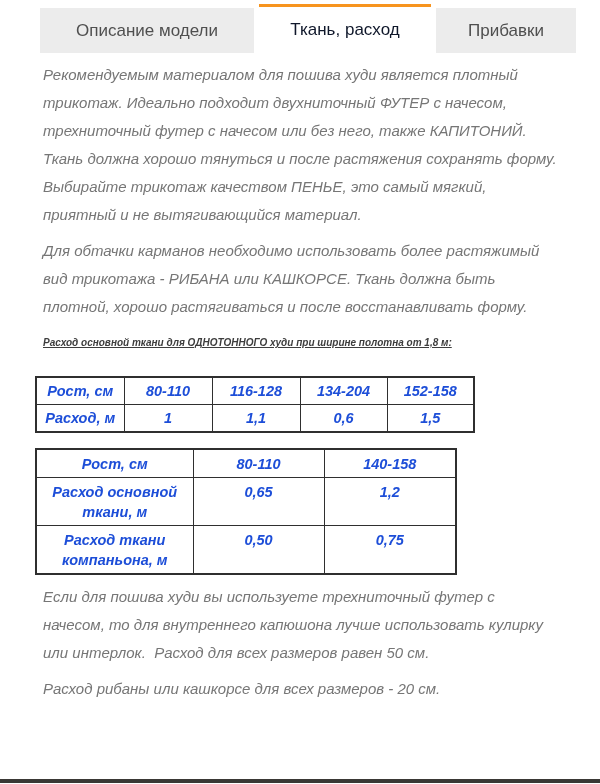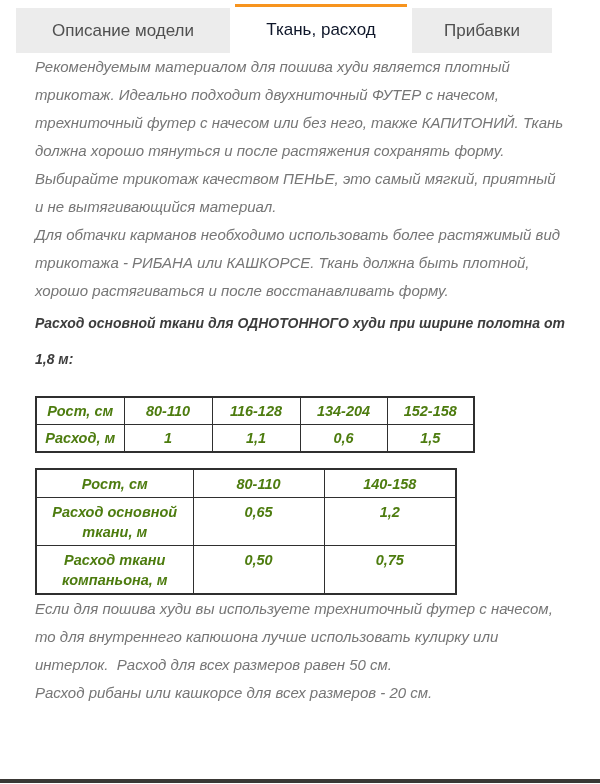--- a/index.html
+++ b/index.html
@@ -9,21 +9,21 @@
     height: 784px;
     background: #ffffff;
     overflow: hidden;
     font-family: "Liberation Sans", sans-serif;
   }
   
   .tabbar {
     height: 53px;
     display: flex;
     align-items: flex-end;
-    padding-left: 16px;
+    padding-left: 40px;
     box-sizing: border-box;
   }
   .tab {
     box-sizing: border-box;
     height: 45px;
     margin-right: 5px;
     display: flex;
     align-items: center;
     justify-content: center;
     background: #ececec;
@@ -39,50 +39,51 @@
     background: #ffffff;
     color: #0f172a;
     border-top: 3px solid #f7941e;
     height: 49px;
   }
   
   .content {
     padding: 0 35px;
     font-style: italic;
   }
-  .content p { margin: 0; }
+  .content p { margin: 8px; }
   .body {
     color: #767676;
     font-size: 15px;
     line-height: 28px;
   }
   .heading {
     color: #3d3d3d;
-    font-size: 14px;
-    line-height: 36px;
+    font-size: 10px;
+    line-height: 28px;
     font-weight: bold;
+    text-decoration: underline;
   }
   .heading .note { font-weight: normal; color: #4f4f4f; }
   .p1 { margin-top: 25px; }
   .p2 { margin-top: 4px; }
   .h1m { margin-top: 8px; }
   .h2m { margin-top: 23px; }
   .p3 { margin-top: 19px; }
   .p4 { margin-top: 11px; }
   
   table {
     border-collapse: collapse;
     border: 2px solid #2f2f2f;
     table-layout: fixed;
   }
   td {
     border: 1px solid #2f2f2f;
     text-align: center;
     font-weight: bold;
-    color: #4d7c0f;
+    color: #1d4ed8;
     font-size: 14.5px;
     line-height: 20px;
     padding: 3px 4px;
     vertical-align: middle;
     overflow: hidden;
   }
   .t1 { width: 438px; margin-top: 19px; }
   .t2 { width: 420px; margin-top: 15px; }
   .t2 td { vertical-align: top; padding-top: 4px; }
   

